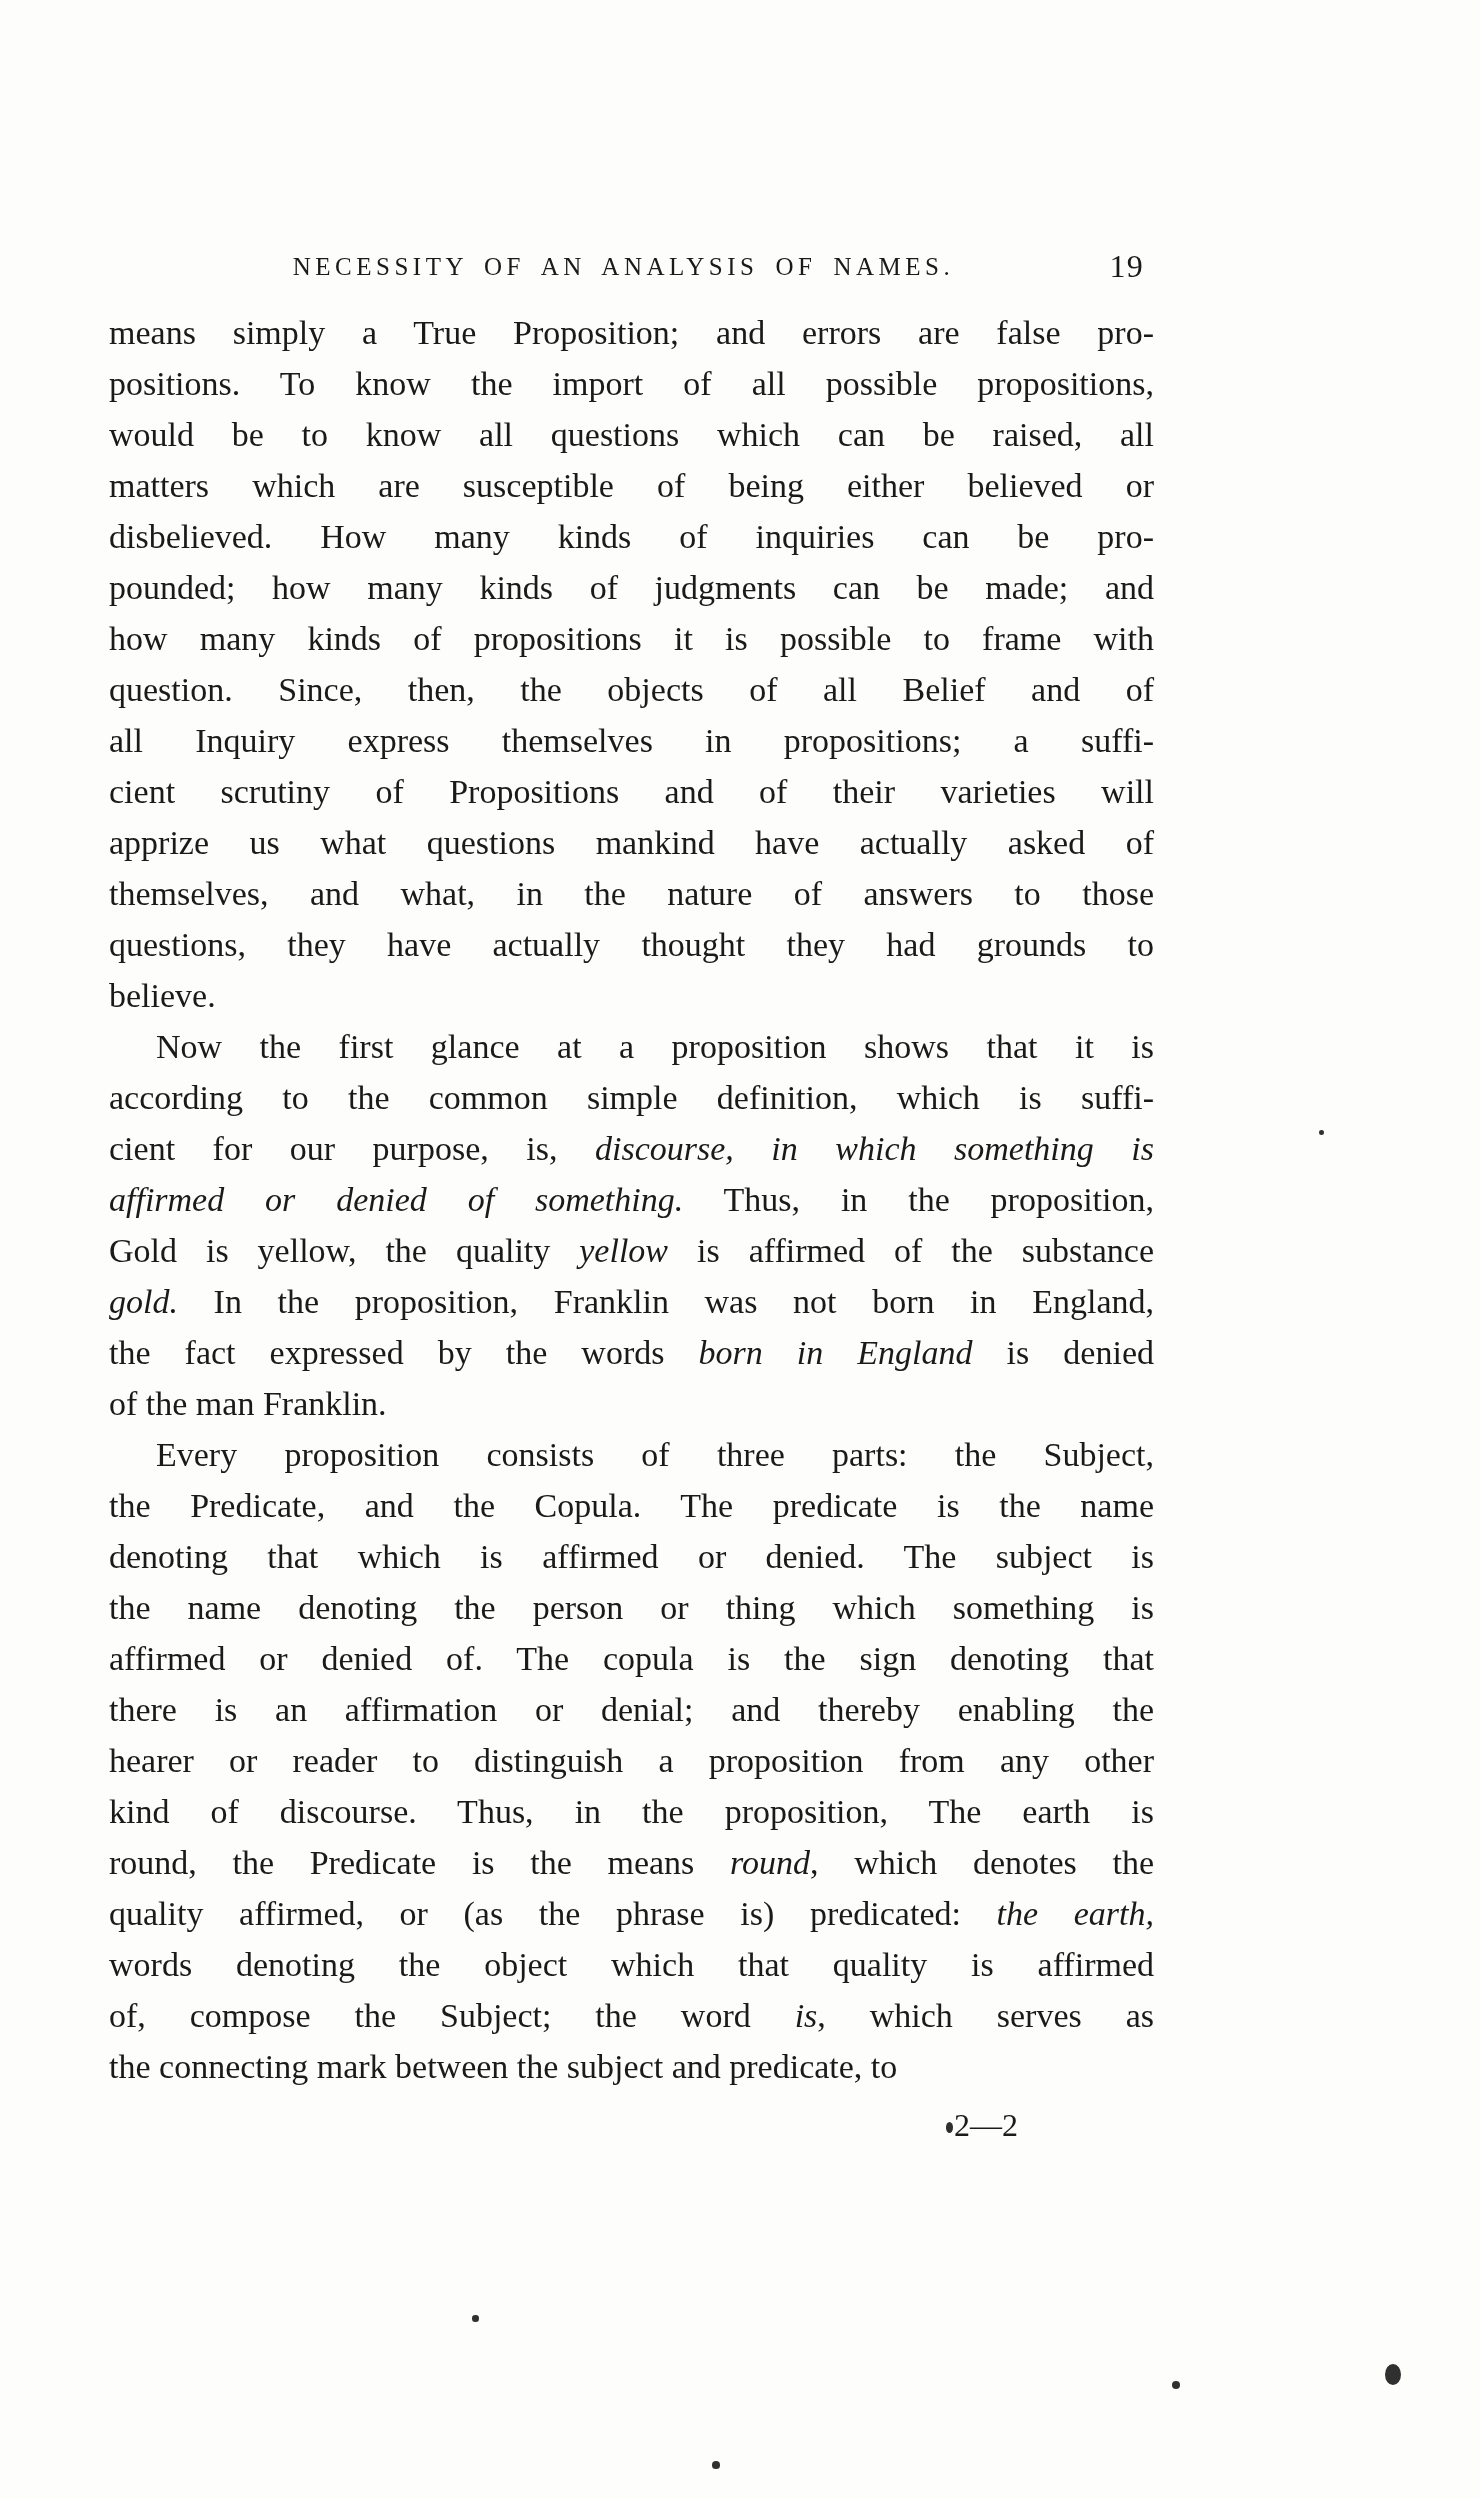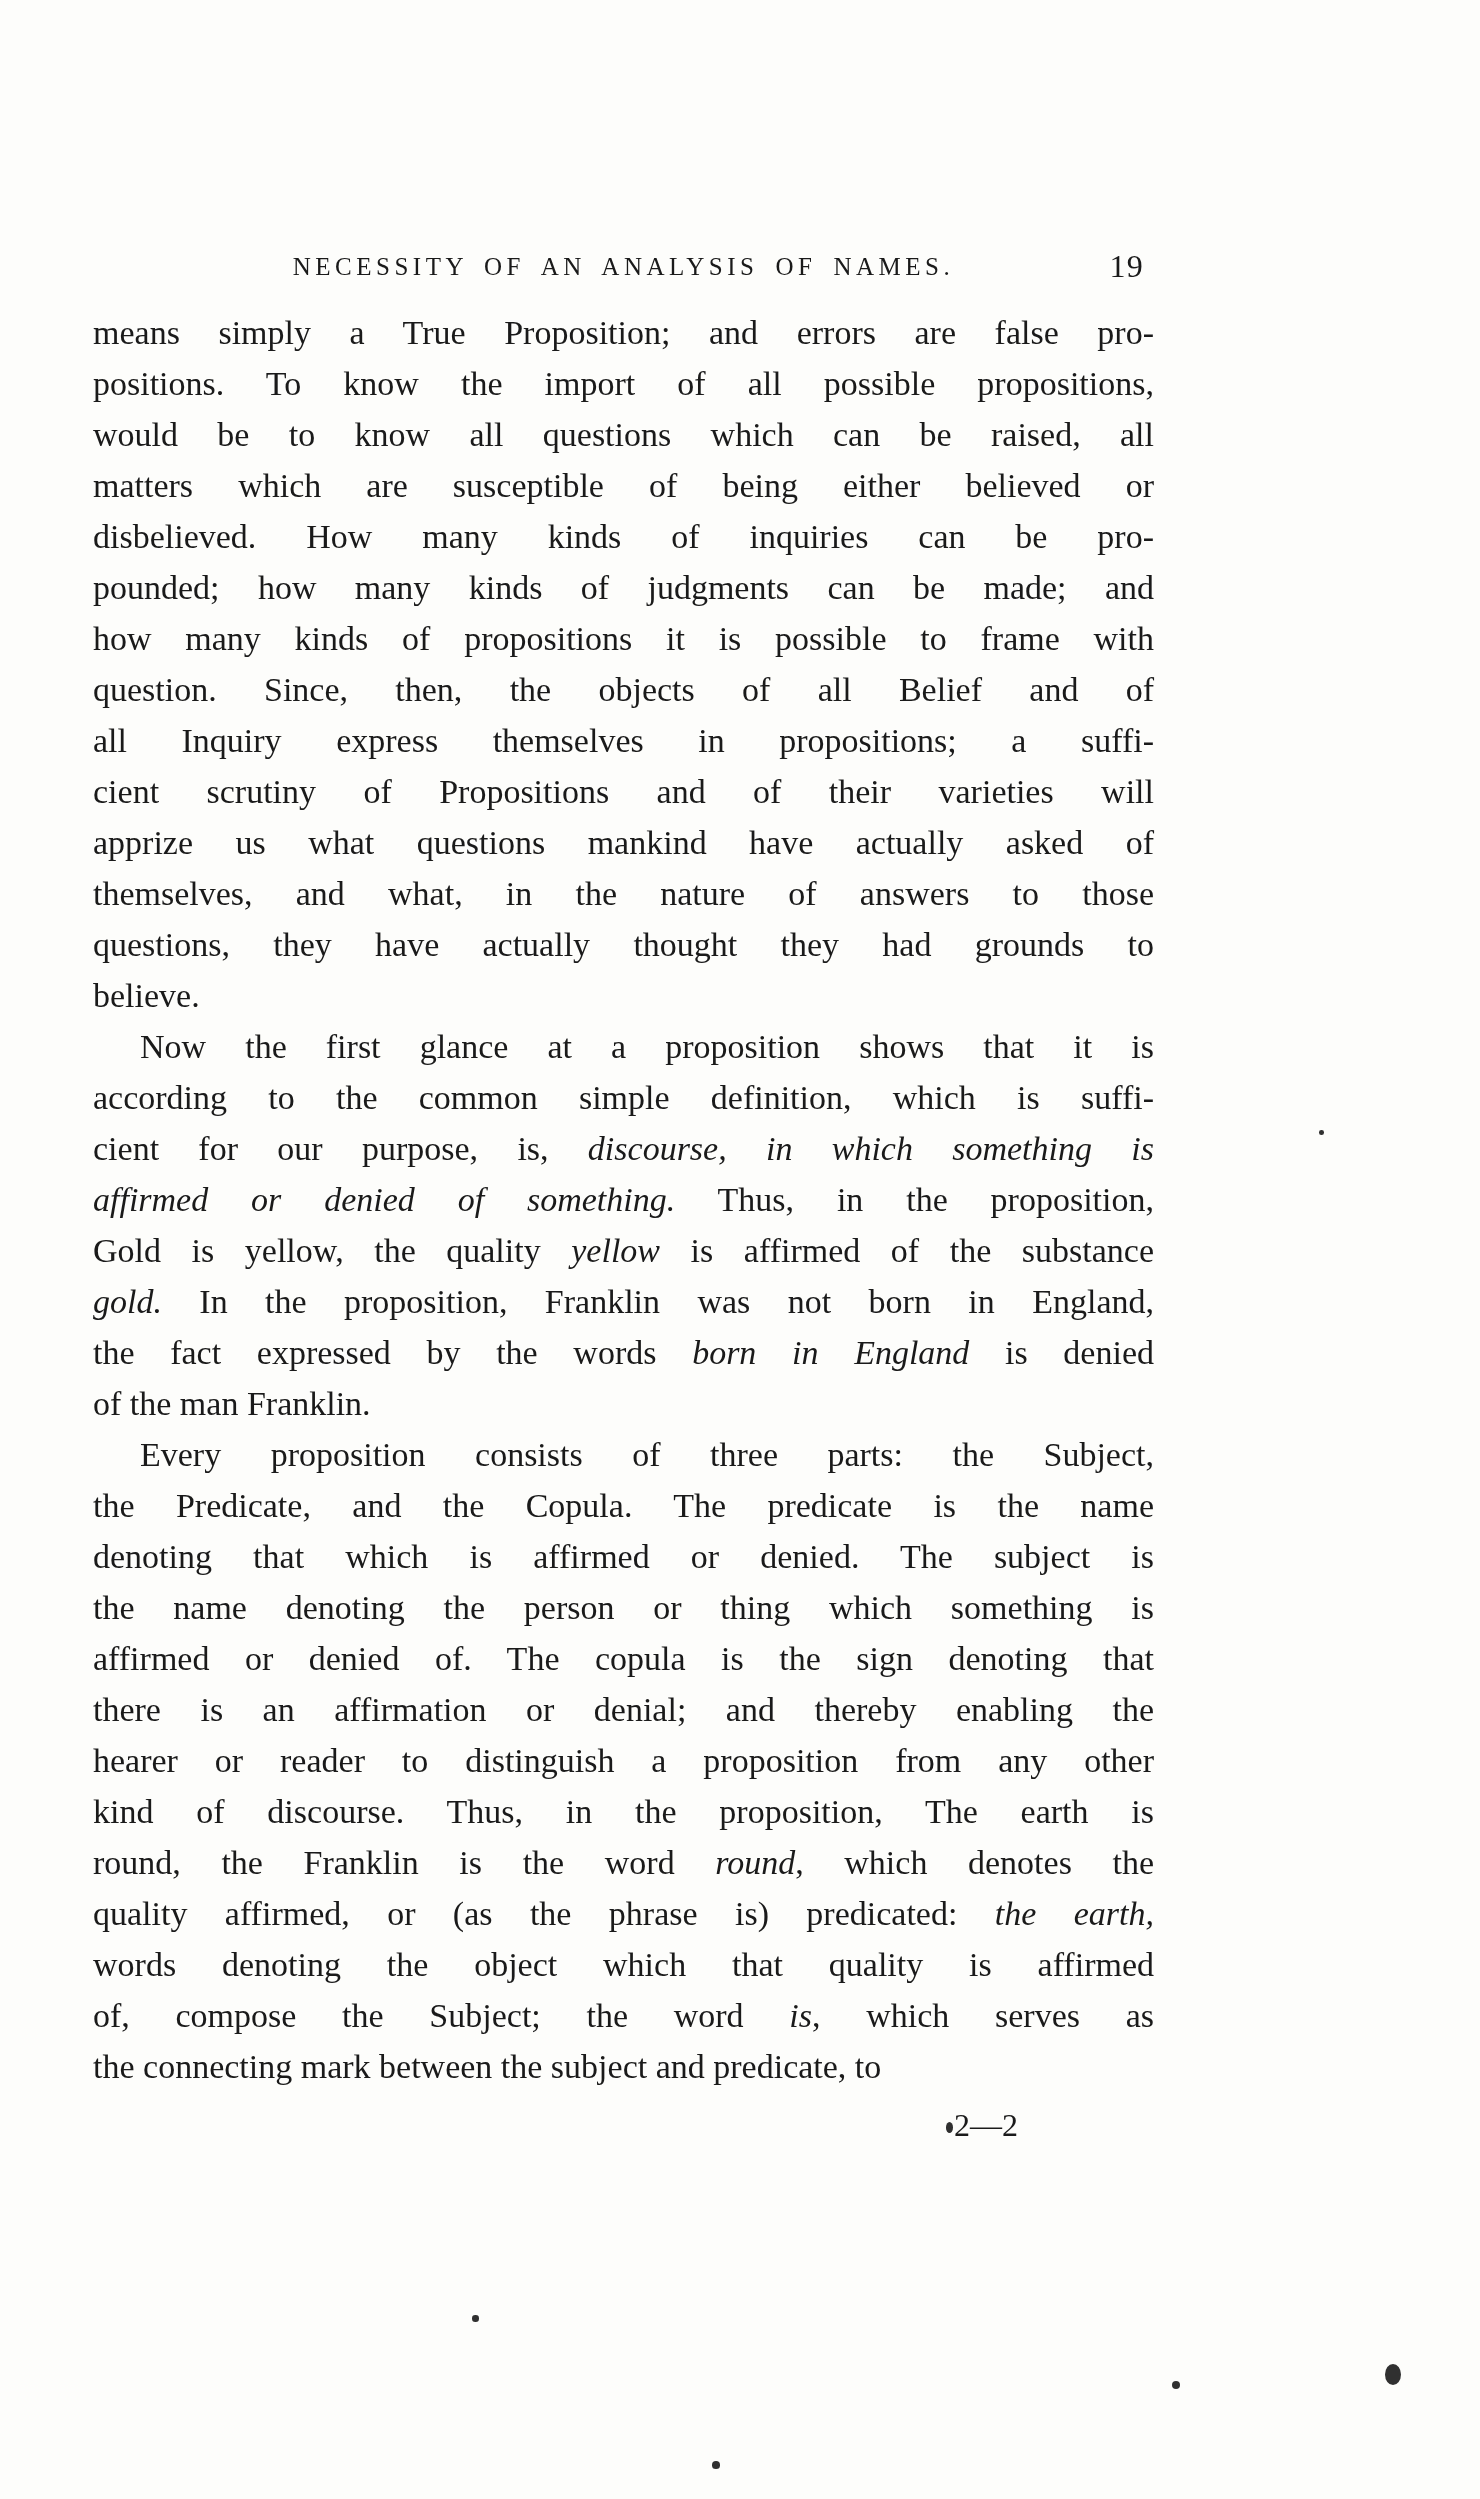--- a/index.html
+++ b/index.html
@@ -44,20 +44,21 @@
   }
   .header-page {
     position: absolute;
     right: 10px;
     top: -4.7px;
     font-size: 32px;
     letter-spacing: 1.2px;
   }
   .body-text {
     font-size: 34px;
+    margin-left: 16px;
   }
   .line {
     line-height: 51px;
     text-align: justify;
     text-align-last: justify;
     white-space: normal;
   }
   .line.last {
     text-align-last: left;
   }
@@ -112,21 +113,21 @@
         <div class="line"><span>the fact expressed by the words </span><span class="it">born in England</span><span> is denied</span></div>
         <div class="line last"><span>of the man Franklin.</span></div>
         <div class="line indent"><span>Every proposition consists of three parts: the Subject,</span></div>
         <div class="line"><span>the Predicate, and the Copula. The predicate is the name</span></div>
         <div class="line"><span>denoting that which is affirmed or denied. The subject is</span></div>
         <div class="line"><span>the name denoting the person or thing which something is</span></div>
         <div class="line"><span>affirmed or denied of. The copula is the sign denoting that</span></div>
         <div class="line"><span>there is an affirmation or denial; and thereby enabling the</span></div>
         <div class="line"><span>hearer or reader to distinguish a proposition from any other</span></div>
         <div class="line"><span>kind of discourse. Thus, in the proposition, The earth is</span></div>
-        <div class="line"><span>round, the Franklin is the word </span><span class="it">round</span><span>, which denotes the</span></div>
+        <div class="line"><span>round, the Predicate is the means </span><span class="it">round</span><span>, which denotes the</span></div>
         <div class="line"><span>quality affirmed, or (as the phrase is) predicated: </span><span class="it">the earth,</span></div>
         <div class="line"><span>words denoting the object which that quality is affirmed</span></div>
         <div class="line"><span>of, compose the Subject; the word </span><span class="it">is</span><span>, which serves as</span></div>
         <div class="line last"><span>the connecting mark between the subject and predicate, to</span></div>
       </div>
     <div class="footer">
       <span class="sig">2—2</span>
     </div>
   </div>
 <div class="speck" style="left: 1319px; top: 1130px; width: 4.7px; height: 4.7px;"></div>

